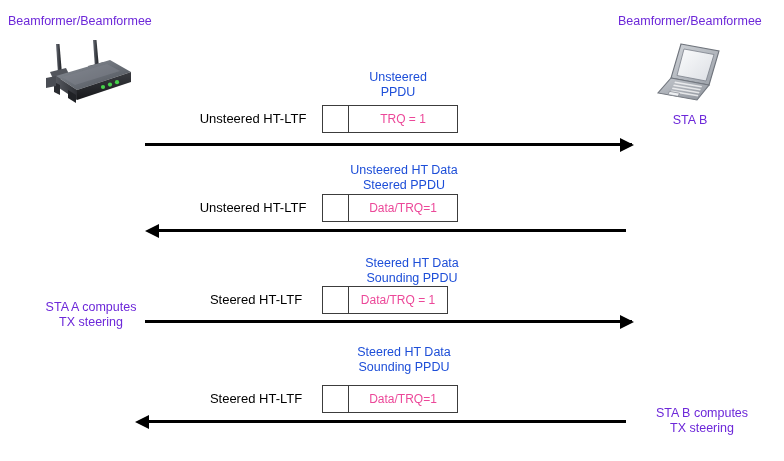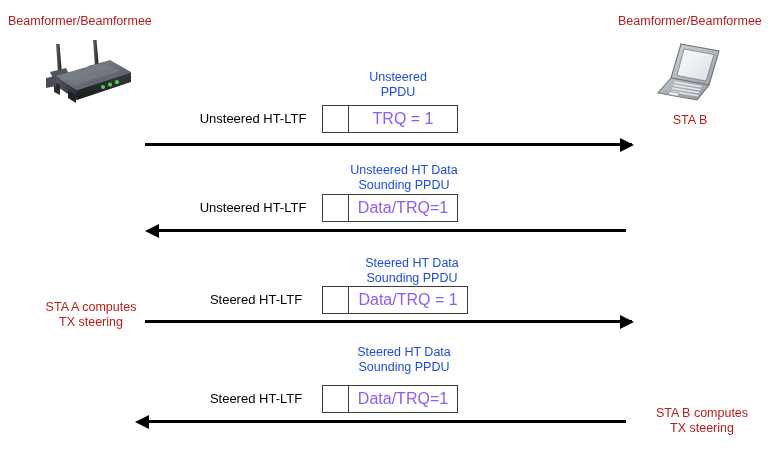--- a/index.html
+++ b/index.html
@@ -14,21 +14,21 @@
     position: relative;
     width: 784px;
     height: 461px;
     background: #ffffff;
     overflow: hidden;
   }
   .abs { position: absolute; }
   .txt {
     font-family: "Liberation Sans", sans-serif;
     font-size: 12.5px;
-    color: #b91c1c;
+    color: #6d28d9;
     line-height: 15px;
     white-space: pre;
   }
   .ctr { text-align: center; }
 
   
   #label-beamformer-a { left: 8px;   top: 14px; }
   #label-beamformer-b { left: 618px; top: 14px; }
   #label-sta-a { left: 30px;  top: 113px; width: 110px; }
   #label-sta-b { left: 640px; top: 113px; width: 100px; }
@@ -68,22 +68,22 @@
     box-sizing: border-box;
     border-right: 1.6px solid #3c3c3c;
     width: 26px;
     flex: 0 0 26px;
   }
   .pkt .body-cell {
     flex: 1 1 auto;
     display: flex;
     align-items: center;
     justify-content: center;
-    font-size: 16px;
-    color: #8b5cf6;
+    font-size: 12px;
+    color: #ec4899;
     white-space: pre;
   }
 
   
   .arrow-line {
     position: absolute;
     height: 3.4px;
     background: #000000;
   }
   .arrow-head {
@@ -201,40 +201,40 @@
       <div class="ltf-cell"></div>
       <div class="body-cell">TRQ = 1</div>
     </div>
 
     <div class="arrow-line" style="left:145px; top:143px; width:487px;"></div>
     <div class="arrow-head right" style="left:620px; top:137.5px;"></div>
   </div>
 
   <div class="row">
     <div class="ppdu-title" style="left:330px; top:163px; width:148px;">Unsteered HT Data
-Sounding PPDU</div>
+Steered PPDU</div>
 
     <div class="ltf-label" style="left:190px; top:200px; width:126px;">Unsteered HT-LTF</div>
 
     <div class="pkt" style="left:322px; top:194px; width:136px; height:28px;">
       <div class="ltf-cell"></div>
       <div class="body-cell">Data/TRQ=1</div>
     </div>
 
     <div class="arrow-line" style="left:158px; top:229px; width:468px;"></div>
     <div class="arrow-head left" style="left:145px; top:223.5px;"></div>
   </div>
 
   <div class="row">
     <div class="ppdu-title" style="left:338px; top:256px; width:148px;">Steered HT Data
 Sounding PPDU</div>
 
     <div class="ltf-label" style="left:196px; top:292px; width:120px;">Steered HT-LTF</div>
 
-    <div class="pkt" style="left:322px; top:286px; width:146px; height:28px;">
+    <div class="pkt" style="left:322px; top:286px; width:126px; height:28px;">
       <div class="ltf-cell"></div>
       <div class="body-cell">Data/TRQ = 1</div>
     </div>
 
     <div class="arrow-line" style="left:145px; top:320px; width:487px;"></div>
     <div class="arrow-head right" style="left:620px; top:314.5px;"></div>
   </div>
 
   <div class="row">
     <div class="ppdu-title" style="left:330px; top:345px; width:148px;">Steered HT Data

